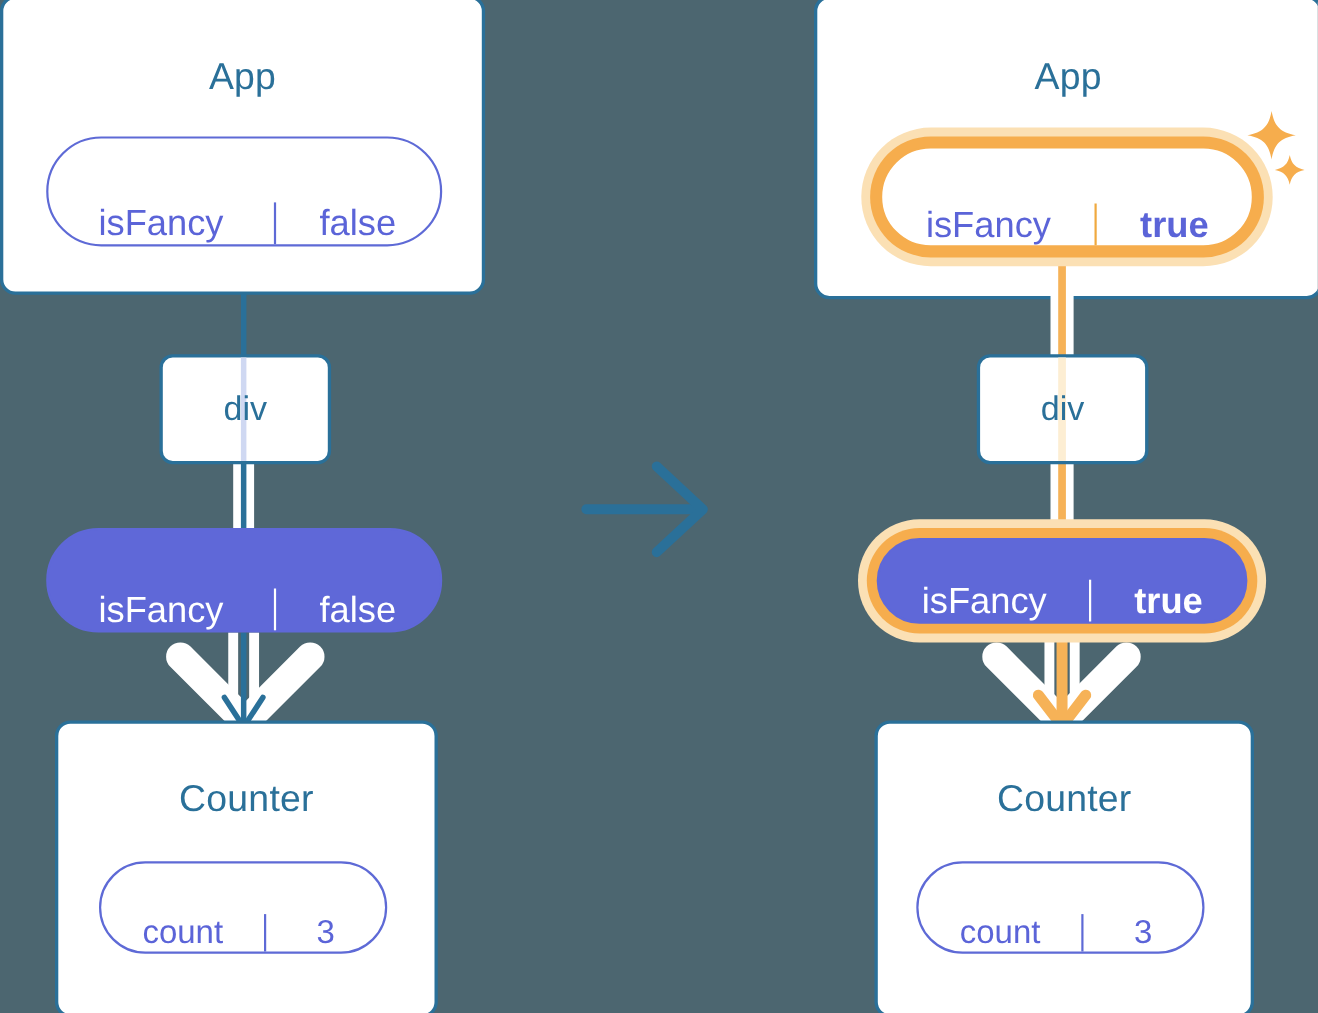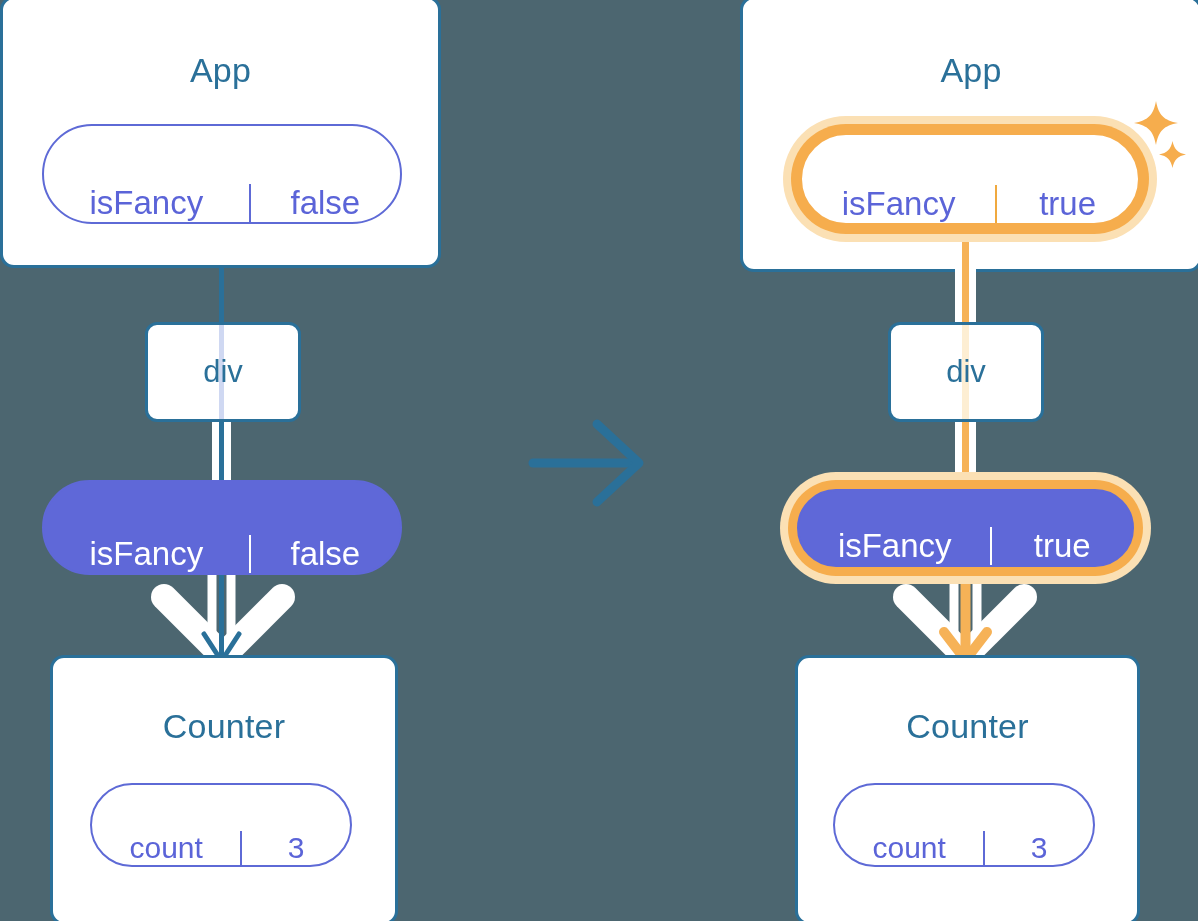--- a/index.html
+++ b/index.html
@@ -78,21 +78,21 @@
   
   .pill.hl{
     box-shadow:
       0 0 0 9px #f6ad4d,
       0 0 0 17px #fbe0b4;
   }
   .pill.hl.outline{border-color:#f6ad4d;}
   .pill.hl.outline .cell.v{border-left-color:#f0a93f;}
   .pill.hl.filled{border-color:#5f68d8;}
 
-  .bold{font-weight:normal;}
+  .bold{font-weight:bold;}
   
   .line-blue{position:absolute;background:#2a7099;}
   .line-orange{position:absolute;background:#f6b257;}
   .line-halo{position:absolute;background:#ffffff;}
   
   .thru-blue{position:absolute;background:#cfd8f2;z-index:7;}
   .thru-orange{position:absolute;background:#fdeed3;z-index:7;}
 
   svg.arrowlayer{position:absolute;left:0;top:0;width:1198px;height:921px;pointer-events:none;}
 

